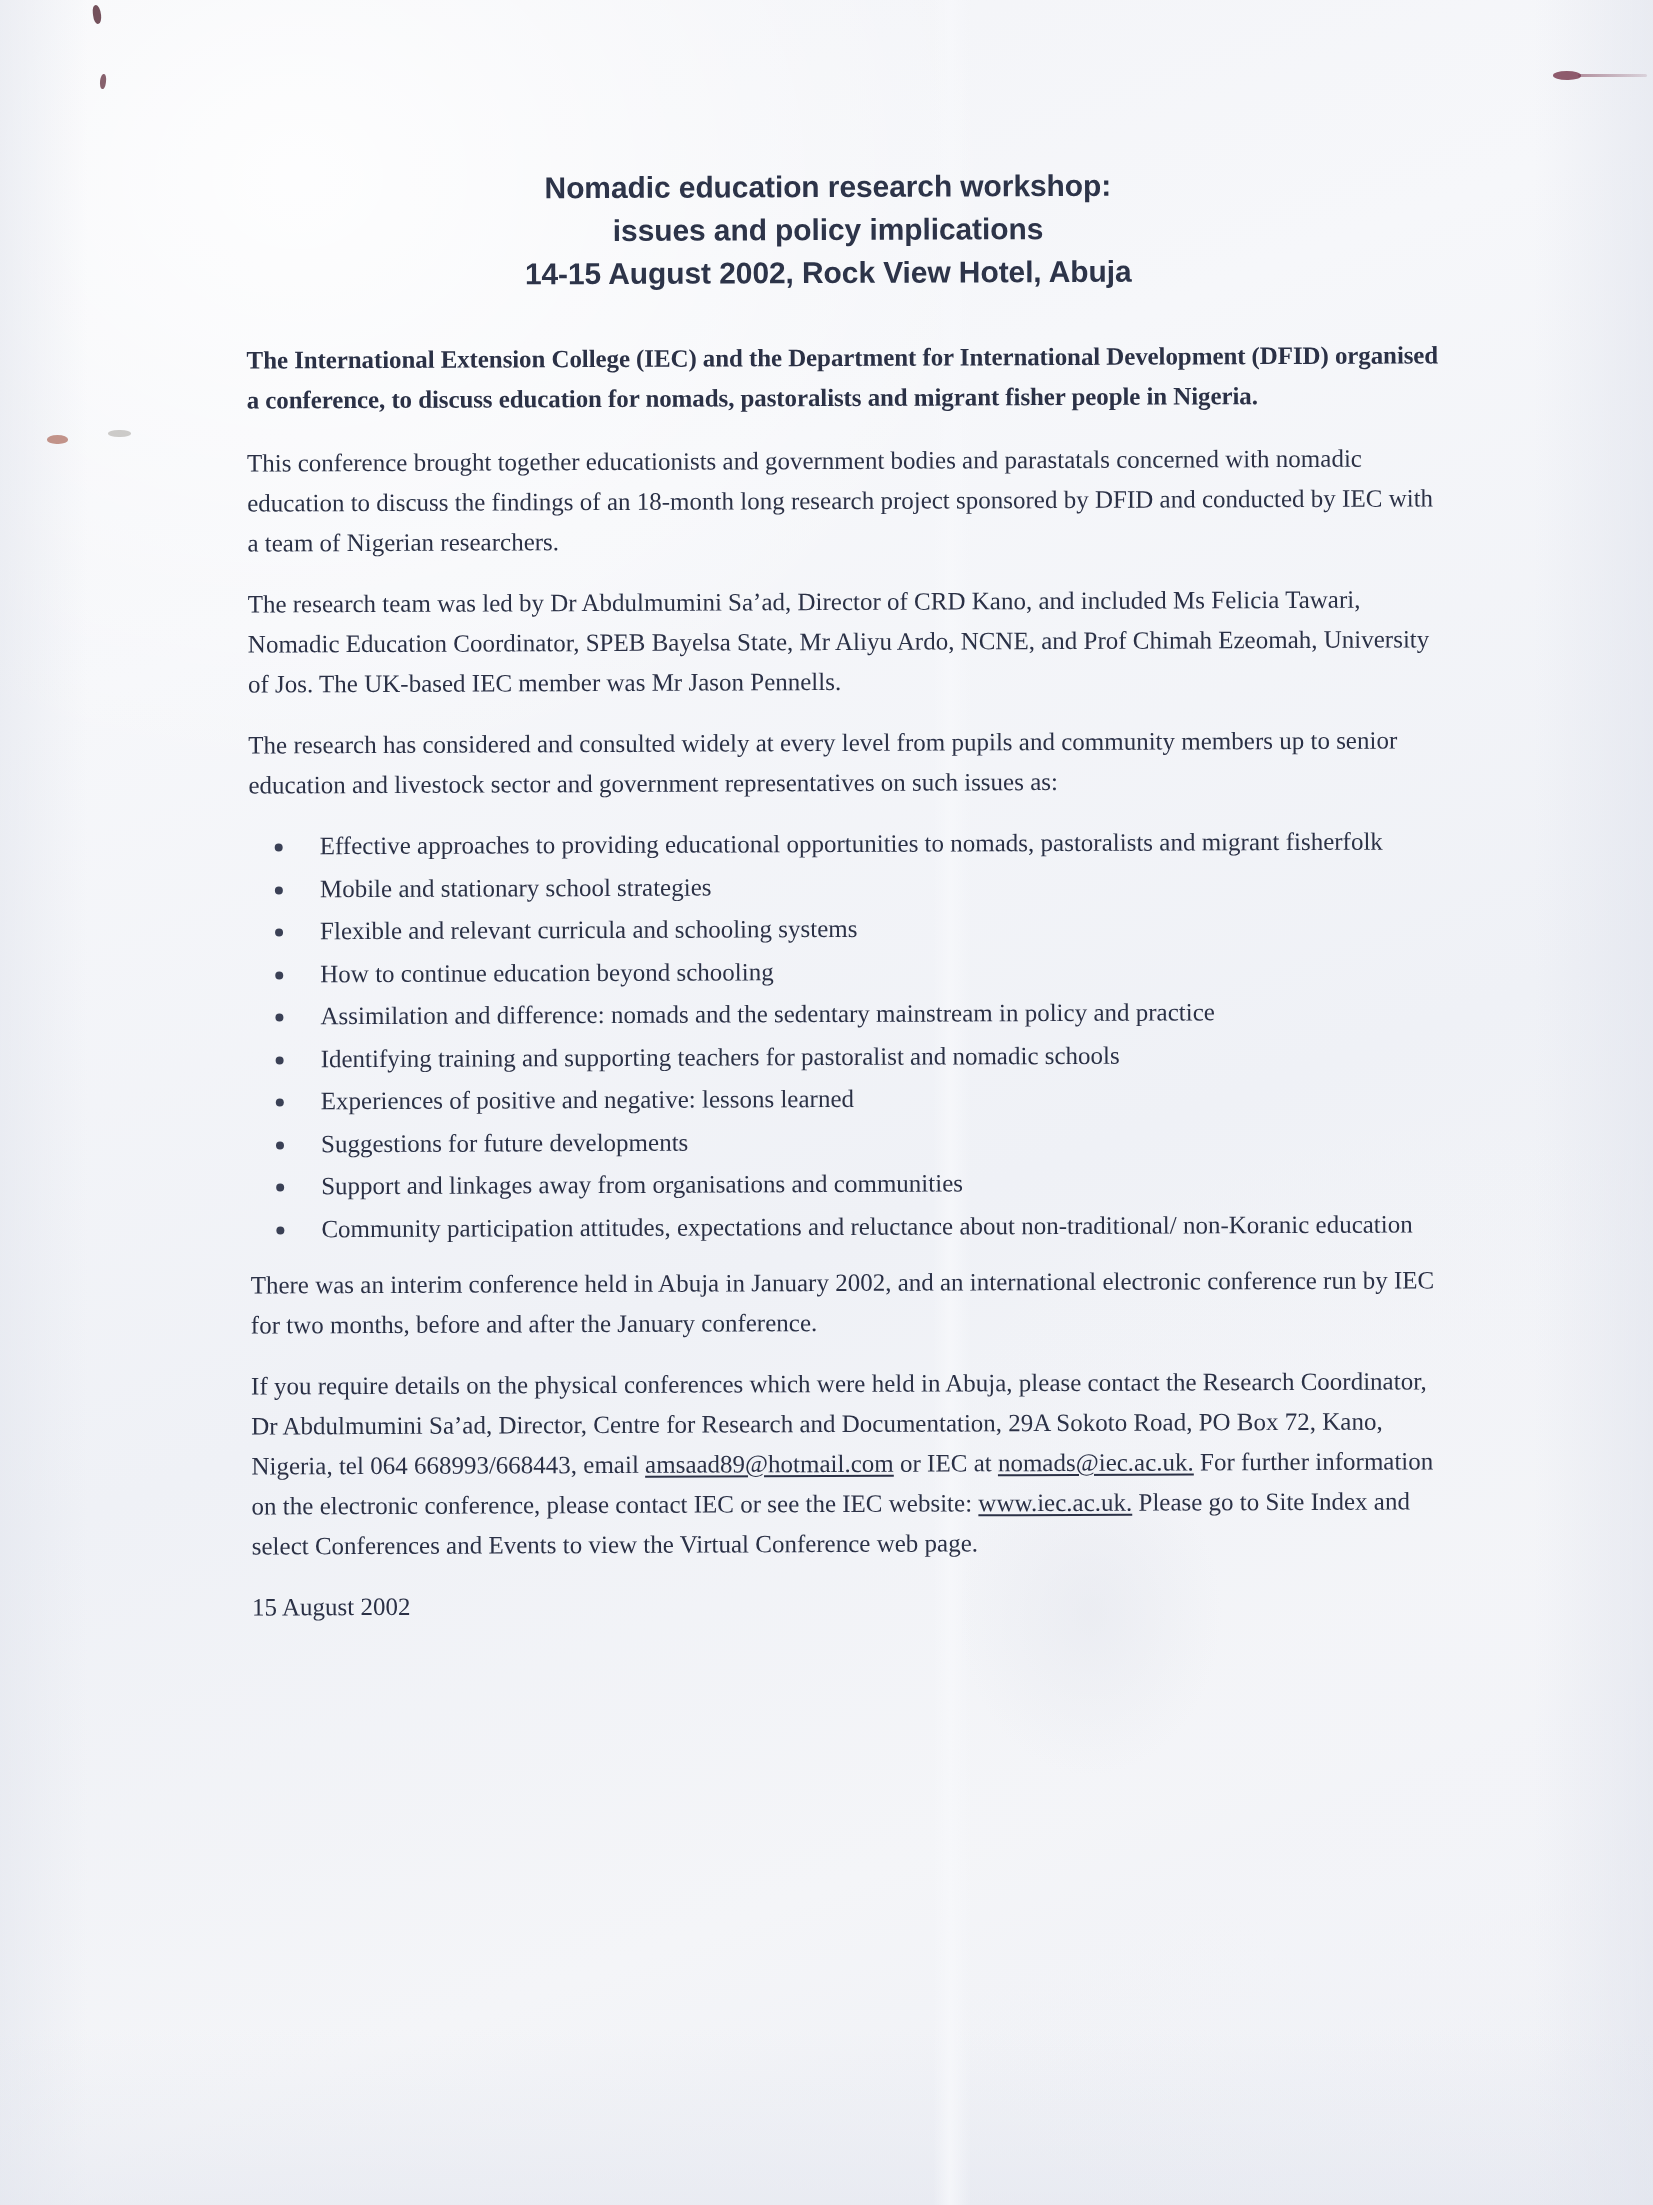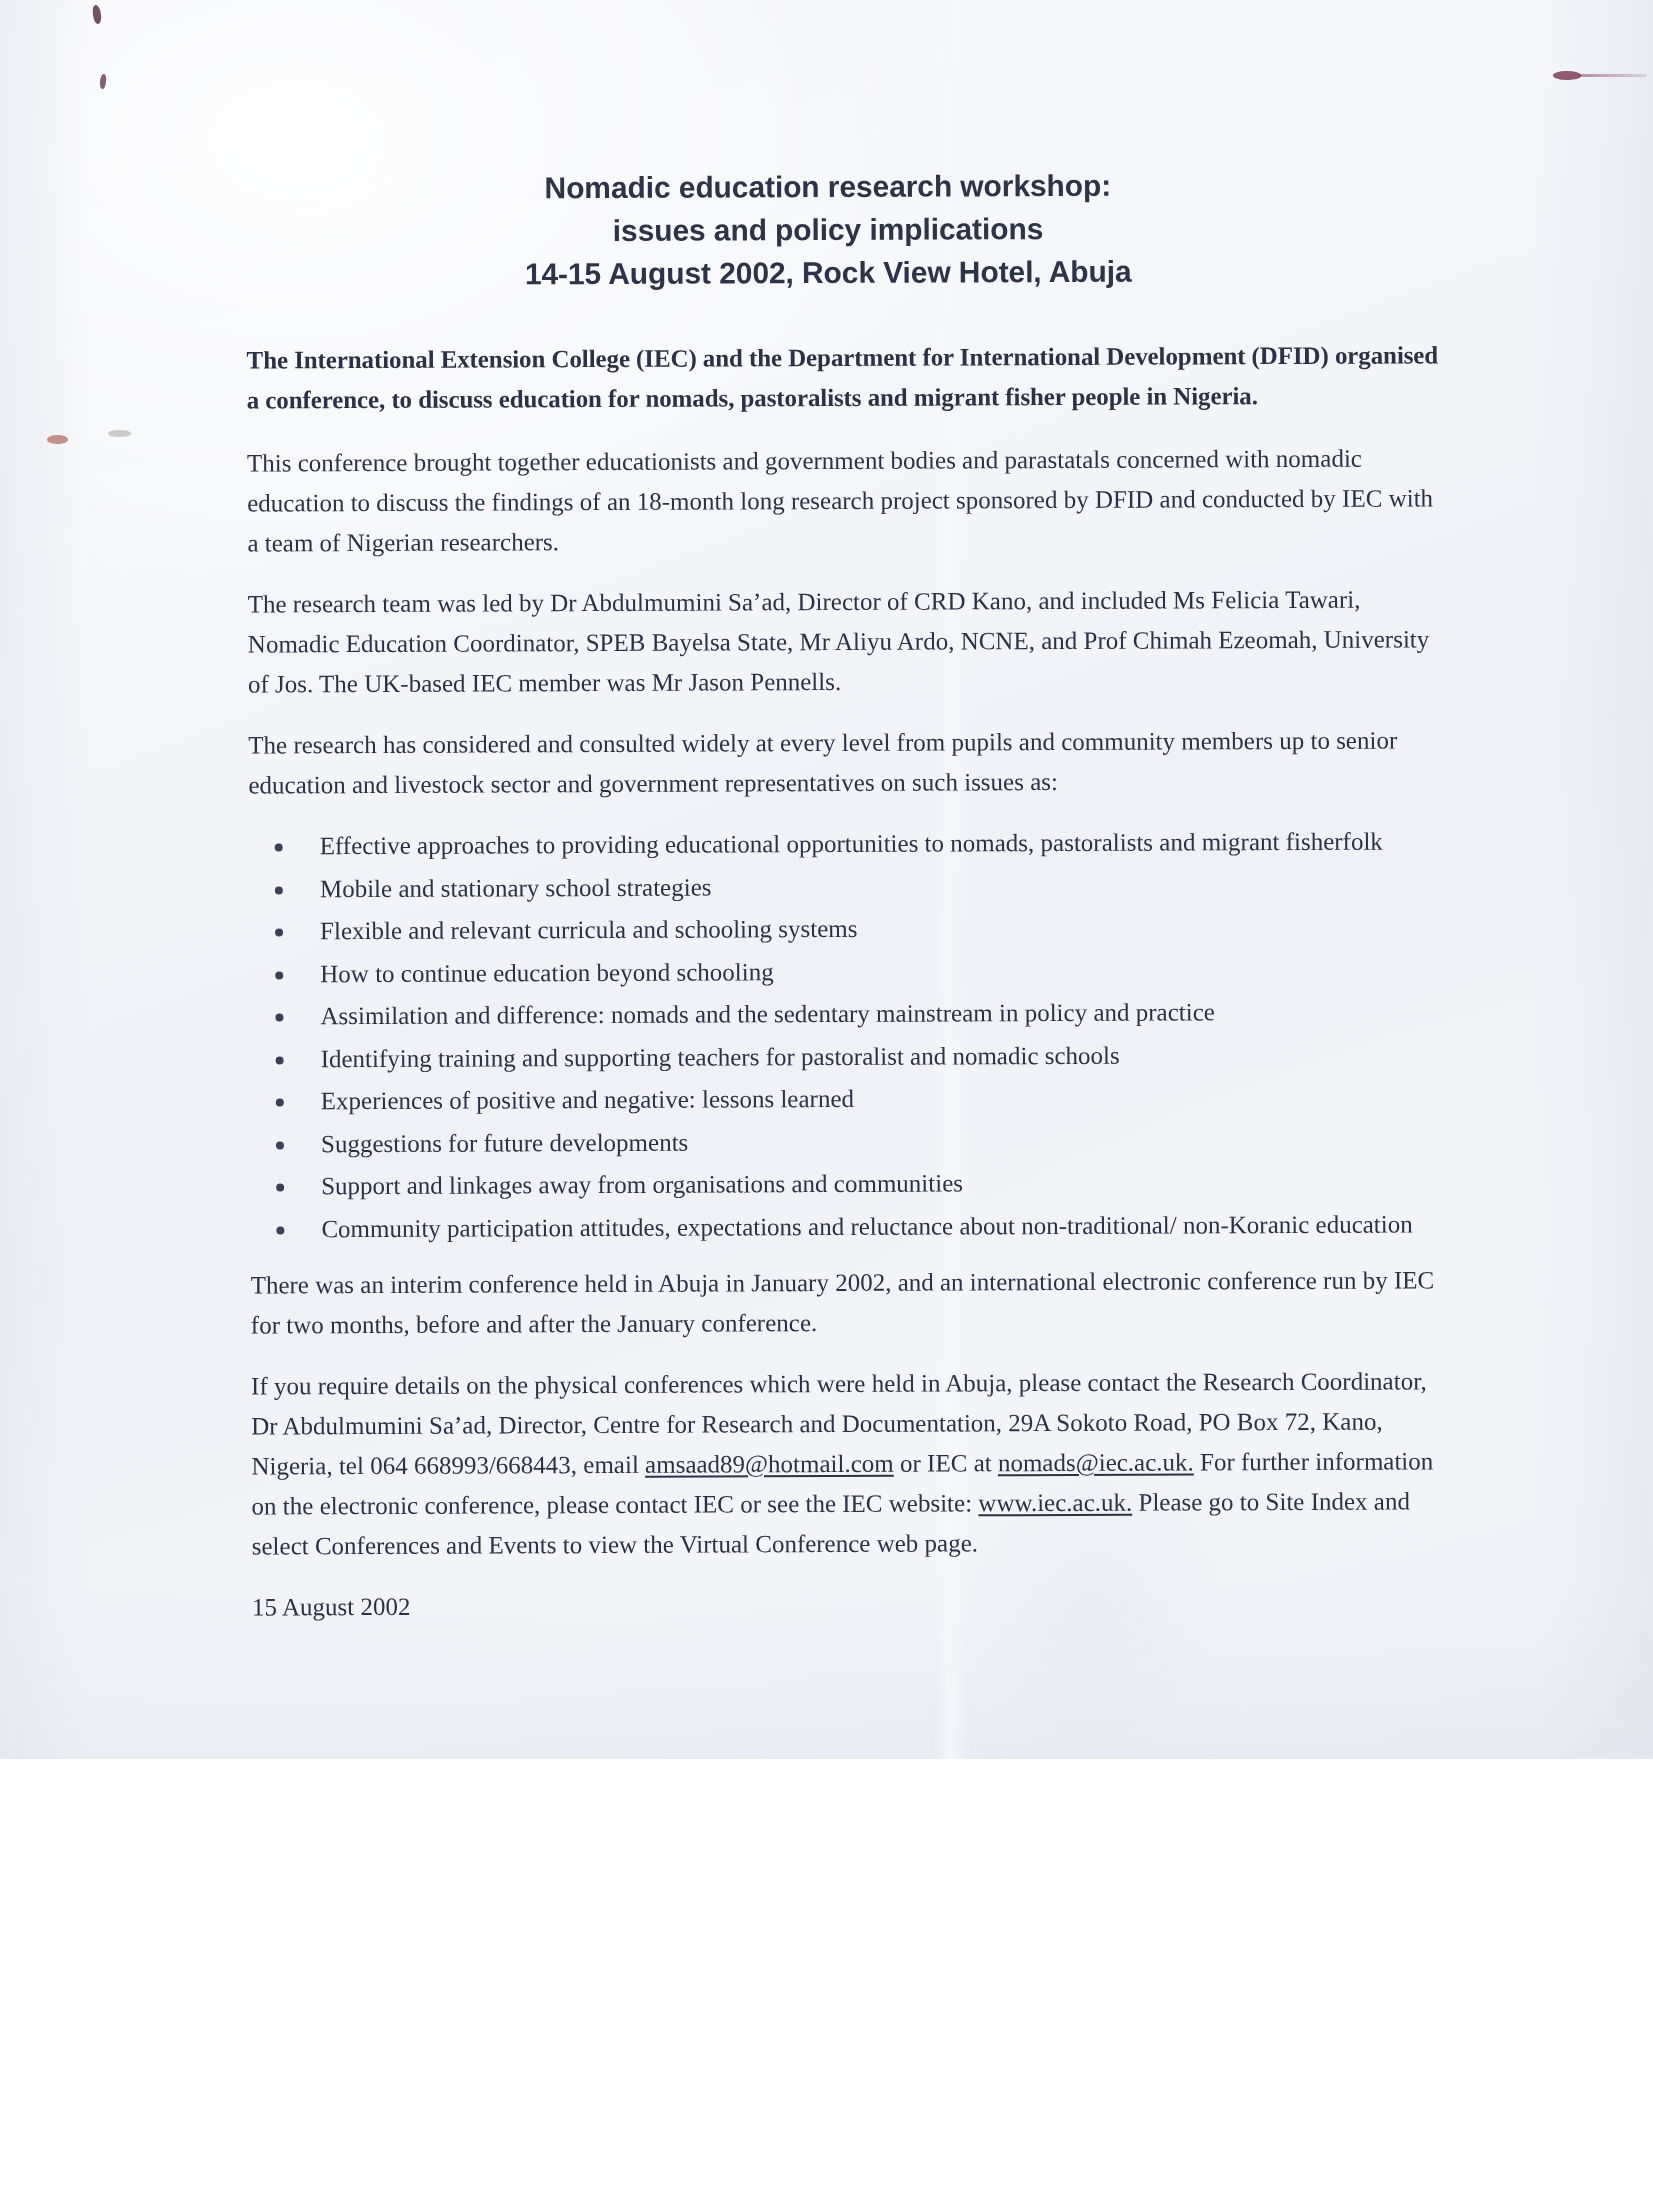--- a/index.html
+++ b/index.html
@@ -4,21 +4,21 @@
 <style>
   html, body {
     margin: 0;
     padding: 0;
     background: #ffffff;
   }
 
   #page {
     position: relative;
     width: 1654px;
-    height: 1759px;
+    height: 2205px;
     overflow: hidden;
     background:
       radial-gradient(ellipse 70% 45% at 18% 8%, rgba(255,255,255,0.85) 0%, rgba(255,255,255,0) 62%),
       radial-gradient(ellipse 55% 40% at 88% 78%, rgba(243,244,248,0.9) 0%, rgba(255,255,255,0) 70%),
       linear-gradient(160deg, #f2f3f7 0%, #f6f7fa 26%, #eff1f6 55%, #f4f5f8 78%, #eceef4 100%);
     font-family: "Liberation Serif", "DejaVu Serif", serif;
     color: #2b3146;
   }
 
   

